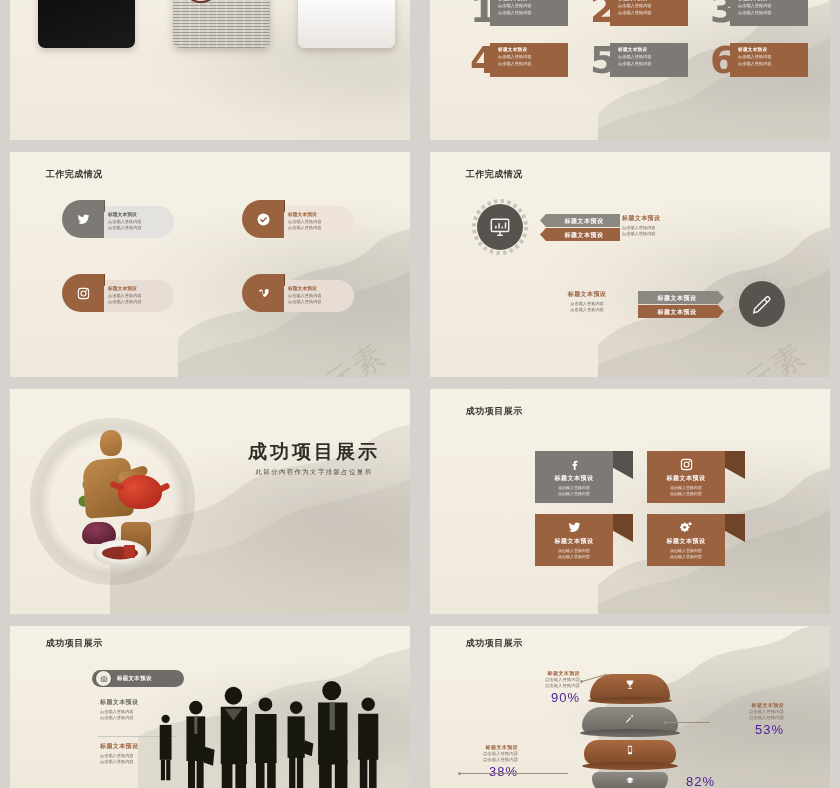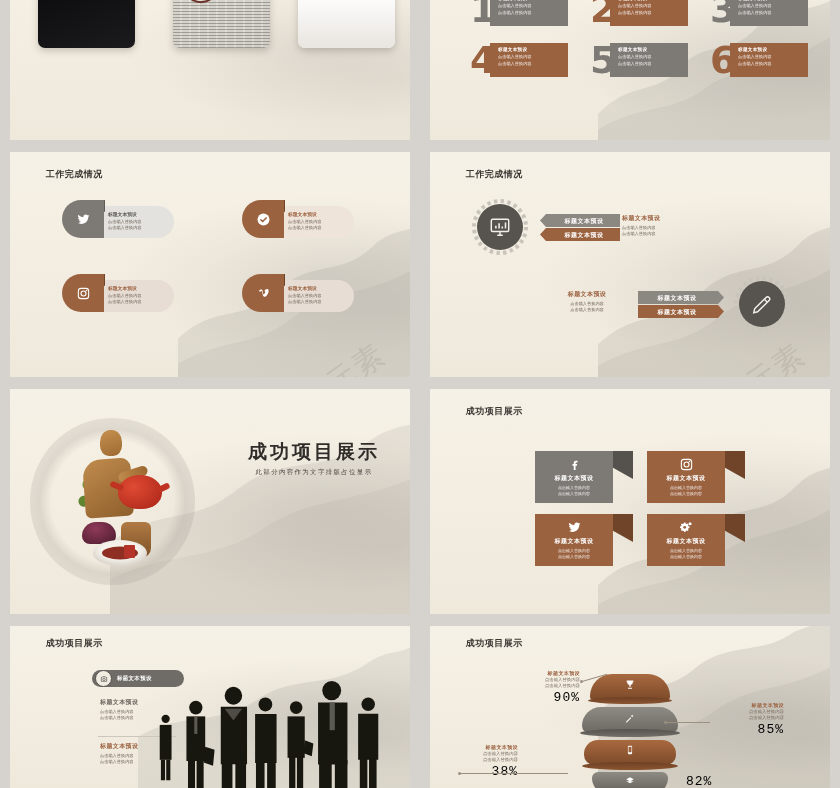--- a/index.html
+++ b/index.html
@@ -201,22 +201,22 @@
     width:15px;height:15px;border-radius:50%;background:#f1ece2;border:1.6px solid #55524d;
     display:flex;align-items:center;justify-content:center;margin-right:5px;flex:0 0 auto;
   }
   .chip .chip-circ svg{width:8px;height:8px;fill:#55524d;}
   .chip .chip-t{font-size:5.4px;font-weight:bold;color:#fff;letter-spacing:.4px;
     font-family:"DejaVu Sans",sans-serif;}
   .people{position:absolute;right:2%;bottom:0;width:62%;height:66%;}
 
   
   .dome{position:absolute;left:50%;transform:translateX(-50%);}
-  .pct{font-size:13px;color:#000000;font-weight:normal;letter-spacing:1px;
-    font-family:Liberation Mono, monospace;}
+  .pct{font-size:13px;color:#4c1d95;font-weight:normal;letter-spacing:1px;
+    font-family:Liberation Sans, sans-serif;}
   .lblblock{position:absolute;}
   .lblblock .lt{font-size:5px;font-weight:bold;color:#9b6240;margin-bottom:1px;letter-spacing:.4px;
     font-family:"DejaVu Sans",sans-serif;}
   .lblblock .ll{font-size:4.4px;line-height:6.2px;color:#7a6d60;
     font-family:"DejaVu Sans",sans-serif;}
   .leader{position:absolute;height:1px;background:#9b8f80;}
   .leaddot{position:absolute;width:3px;height:3px;border-radius:50%;background:#9b8f80;}
 </style>
 </head>
 <body>
@@ -666,21 +666,21 @@
       <div class="ll">点击输入替换内容</div>
       <div class="pct" style="margin-top:1px;">90%</div>
     </div>
     <div class="leader" style="left:152px;top:55px;width:26px;transform:rotate(-16deg);transform-origin:0 50%;"></div>
     <div class="leaddot" style="left:150px;top:54px;"></div>
 
     <div class="lblblock" style="left:276px;top:76px;width:78px;text-align:right;">
       <div class="lt">标题文本预设</div>
       <div class="ll">点击输入替换内容</div>
       <div class="ll">点击输入替换内容</div>
-      <div class="pct" style="margin-top:1px;">85%</div>
+      <div class="pct" style="margin-top:1px;">53%</div>
     </div>
     <div class="leader" style="left:236px;top:96px;width:44px;"></div>
     <div class="leaddot" style="left:234px;top:95px;"></div>
 
     <div class="lblblock" style="left:22px;top:118px;width:66px;text-align:right;">
       <div class="lt">标题文本预设</div>
       <div class="ll">点击输入替换内容</div>
       <div class="ll">点击输入替换内容</div>
       <div class="pct" style="margin-top:1px;">38%</div>
     </div>

